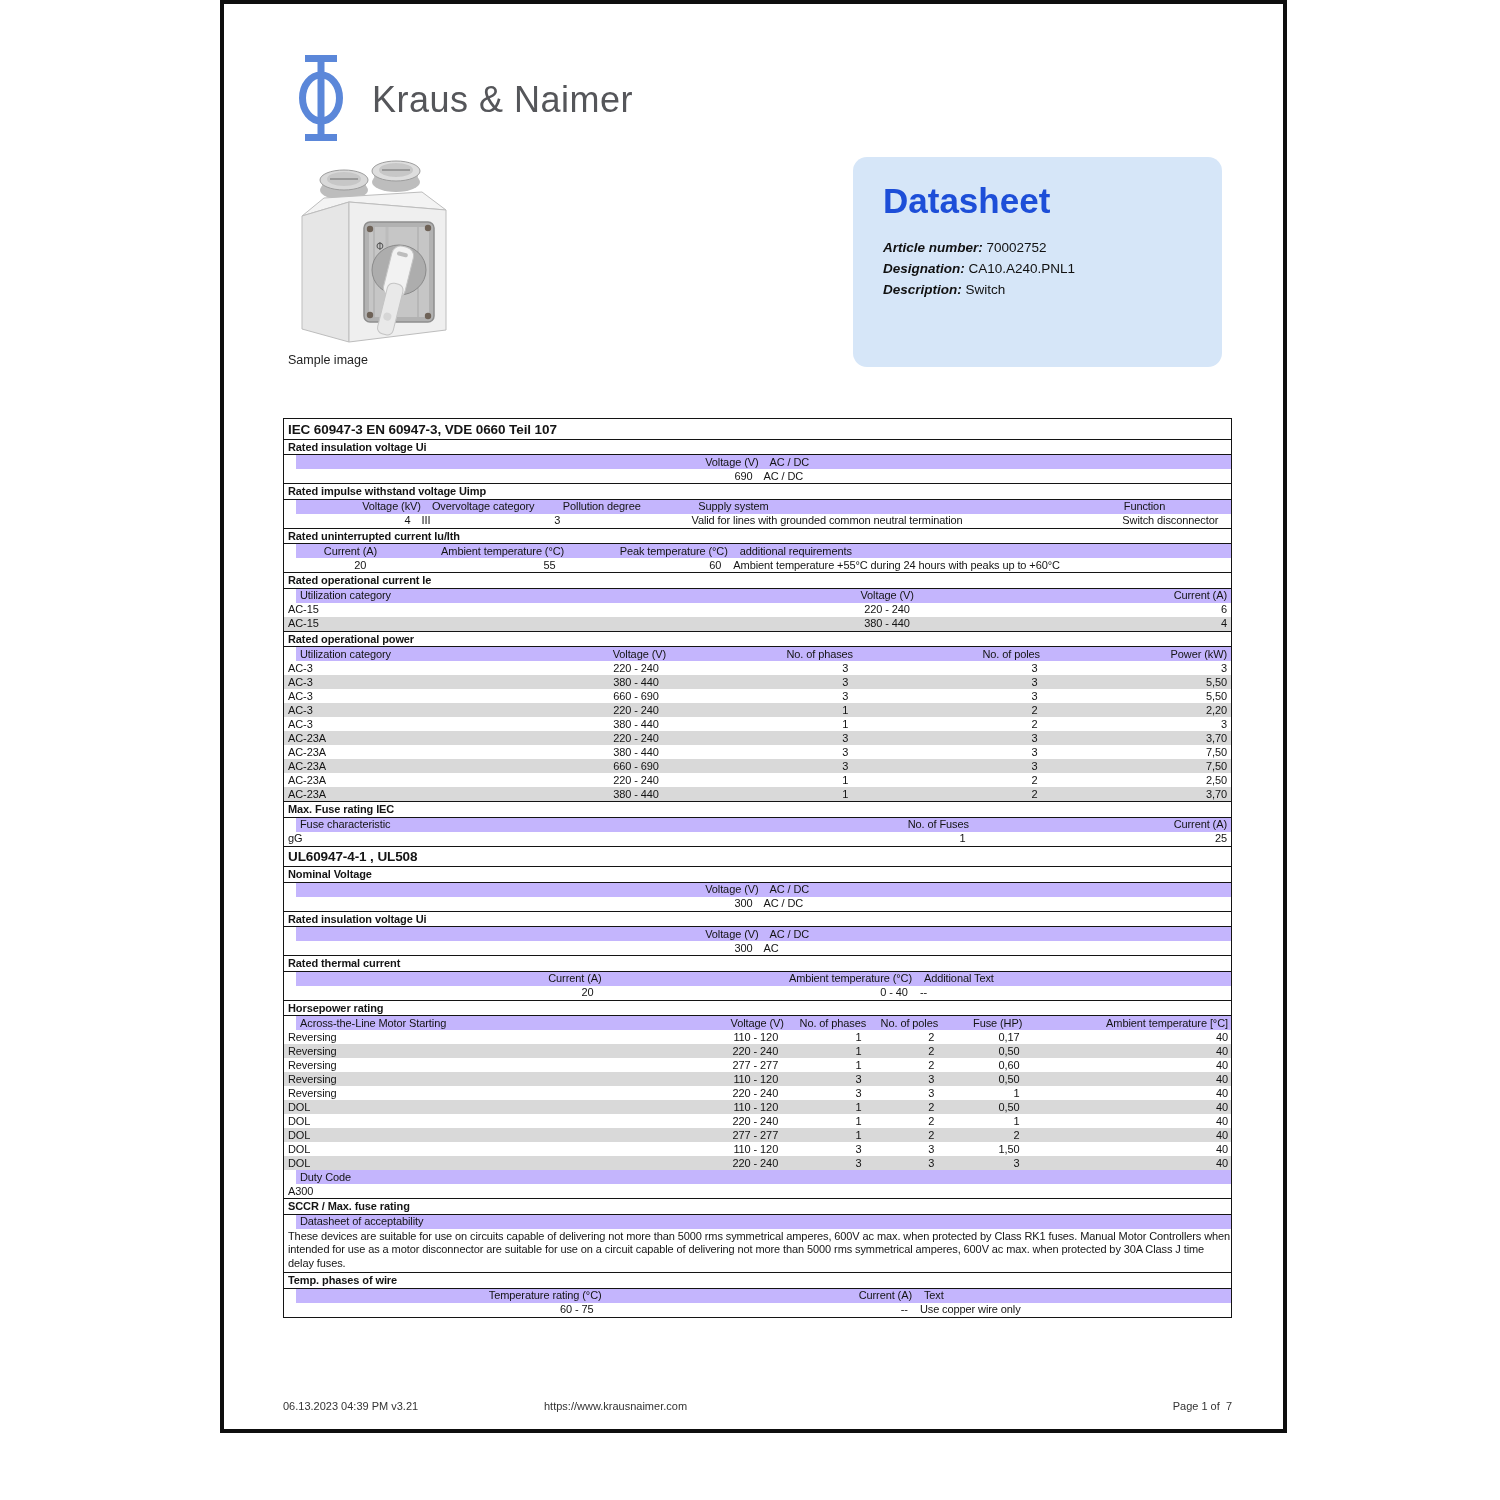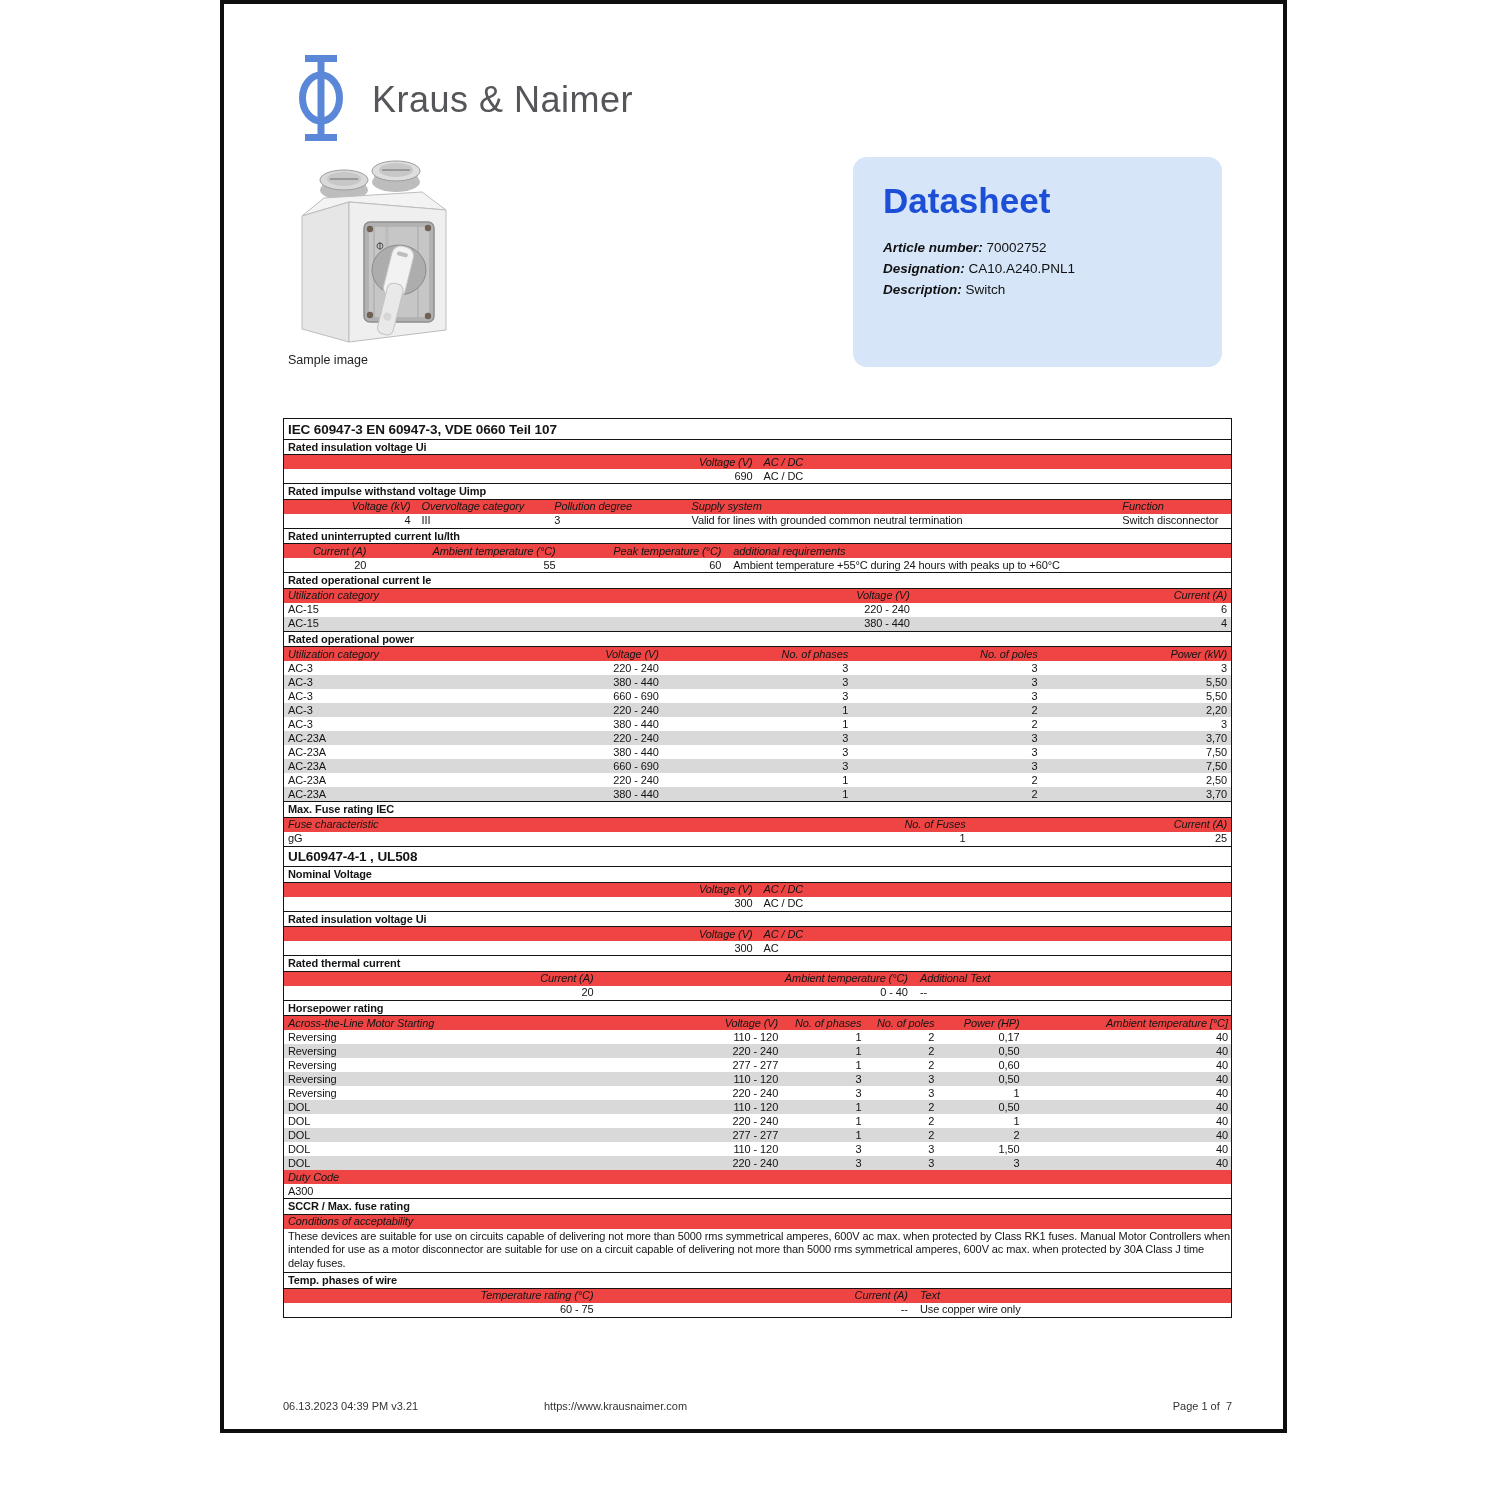--- a/index.html
+++ b/index.html
@@ -29,21 +29,21 @@
   .spec-table{position:absolute;left:59px;top:414px;width:949px;box-sizing:border-box;
               border:1px solid #141414;font-size:11px;letter-spacing:-0.1px;background:#fff;}
   .t-std{border-top:1px solid #141414;border-bottom:1px solid #141414;font-weight:700;
          font-size:13.5px;line-height:15px;padding:2.5px 4px 2px;}
   .t-std:first-child{border-top:none;}
   .t-title{border-top:1px solid #141414;border-bottom:1px solid #141414;font-weight:700;
            line-height:13px;padding:1px 4px 0.5px;}
   .t-std + .t-title{border-top:none;}
   .t-row{display:grid;line-height:13px;padding:0.5px 0;}
   .t-row > span{overflow:hidden;white-space:nowrap;}
-  .t-band{background:#ef4444;font-style:italic;}
+  .t-band{background:#c4b5fd;margin-left:12px;}
   .alt{background:#d9d9d9;}
   .t-wrap{padding:1px 0 2px;}
   .t-wrap > span{white-space:normal;line-height:13.5px;}
 
   
   .g-pair{grid-template-columns:50% 50%;}
   .g-pair > :nth-child(1){text-align:right;padding-right:5px;}
   .g-pair > :nth-child(2){padding-left:6px;}
 
   .g-impulse{grid-template-columns:14% 14% 14.5% 45.5% 12%;}
@@ -328,21 +328,21 @@
             <span>20</span>
             <span>0 - 40</span>
             <span>--</span>
           </div>
           <div class="t-title">Horsepower rating</div>
           <div class="t-row t-band g-hp">
             <span>Across-the-Line Motor Starting</span>
             <span>Voltage (V)</span>
             <span>No. of phases</span>
             <span>No. of poles</span>
-            <span>Power (HP)</span>
+            <span>Fuse (HP)</span>
             <span>Ambient temperature [°C]</span>
           </div>
           <div class="t-row g-hp">
             <span>Reversing</span>
             <span>110 - 120</span>
             <span>1</span>
             <span>2</span>
             <span>0,17</span>
             <span>40</span>
           </div>
@@ -419,21 +419,21 @@
             <span>40</span>
           </div>
           <div class="t-row t-band g-full">
             <span>Duty Code</span>
           </div>
           <div class="t-row g-full">
             <span>A300</span>
           </div>
           <div class="t-title">SCCR / Max. fuse rating</div>
           <div class="t-row t-band g-full">
-            <span>Conditions of acceptability</span>
+            <span>Datasheet of acceptability</span>
           </div>
           <div class="t-row g-full t-wrap">
             <span>These devices are suitable for use on circuits capable of delivering not more than 5000 rms symmetrical amperes, 600V ac max. when protected by Class RK1 fuses. Manual Motor Controllers when intended for use as a motor disconnector are suitable for use on a circuit capable of delivering not more than 5000 rms symmetrical amperes, 600V ac max. when protected by 30A Class J time delay fuses.</span>
           </div>
           <div class="t-title">Temp. phases of wire</div>
           <div class="t-row t-band g-thermal">
             <span>Temperature rating (°C)</span>
             <span>Current (A)</span>
             <span>Text</span>
           </div>

